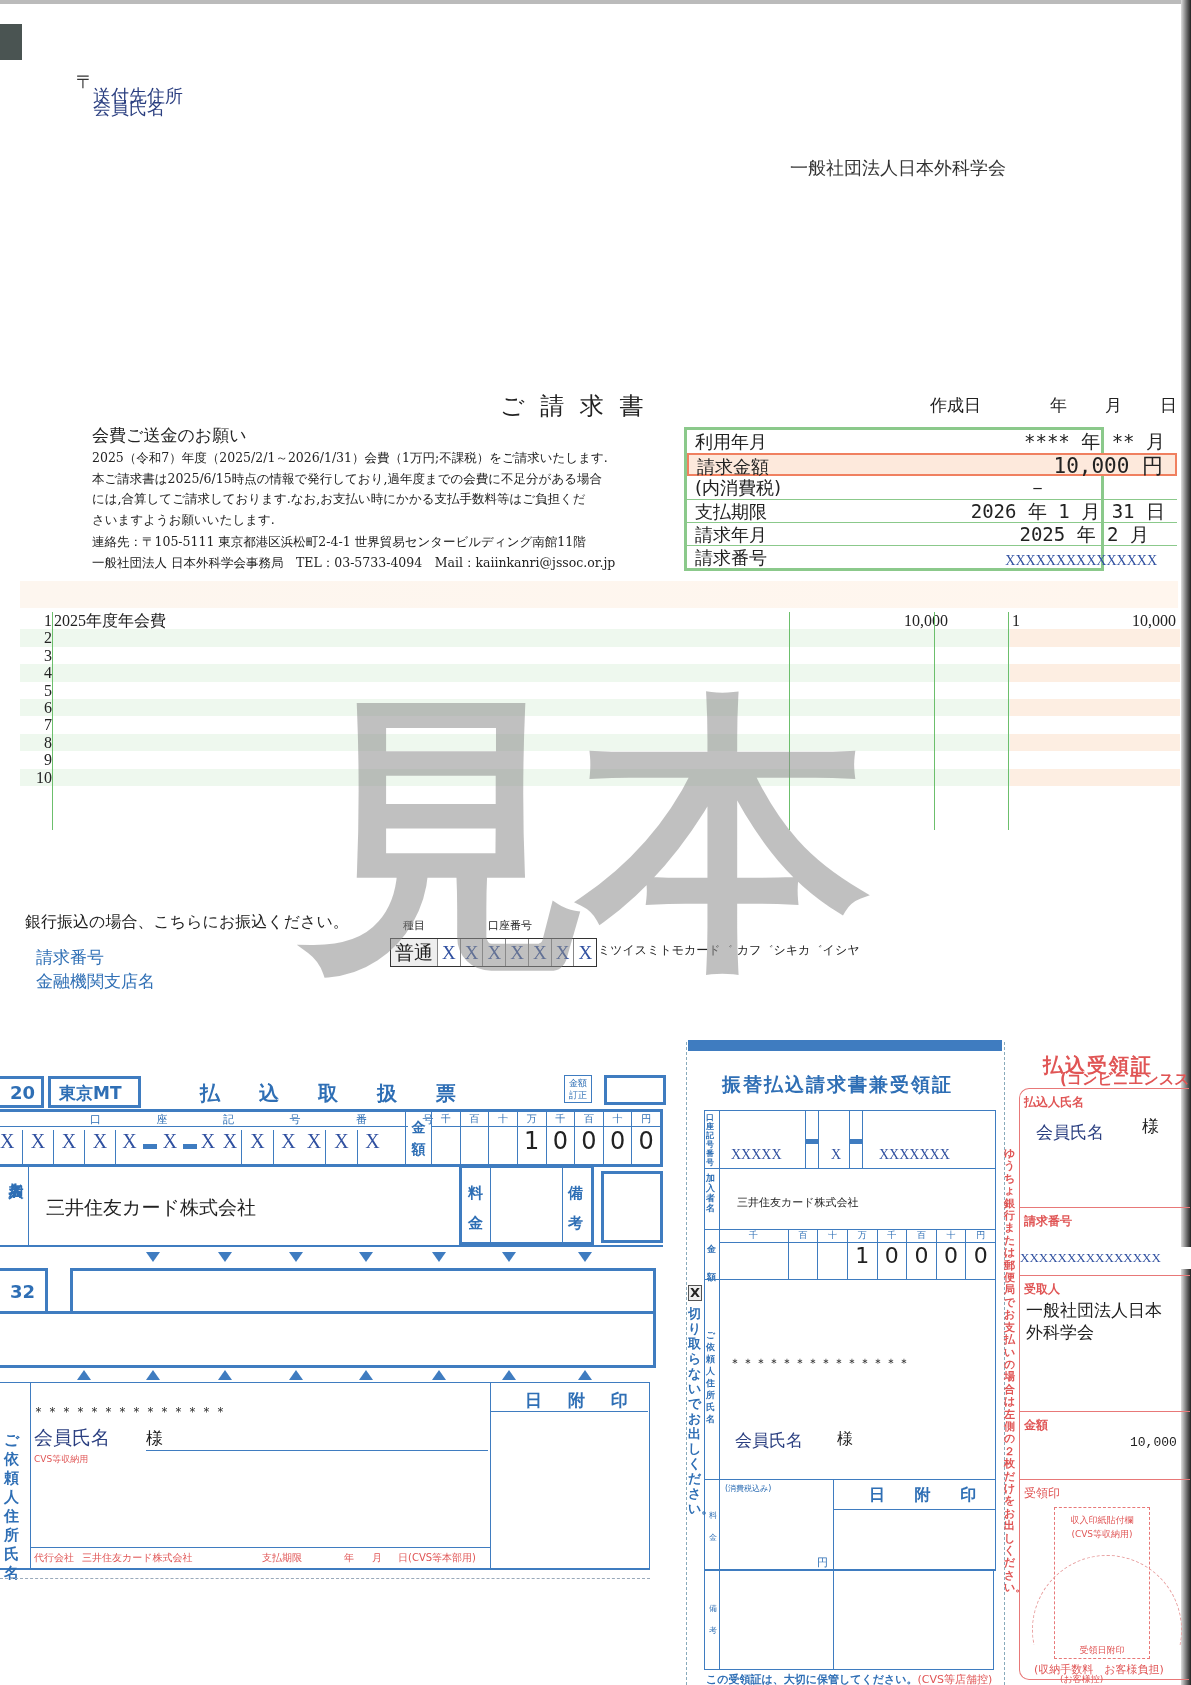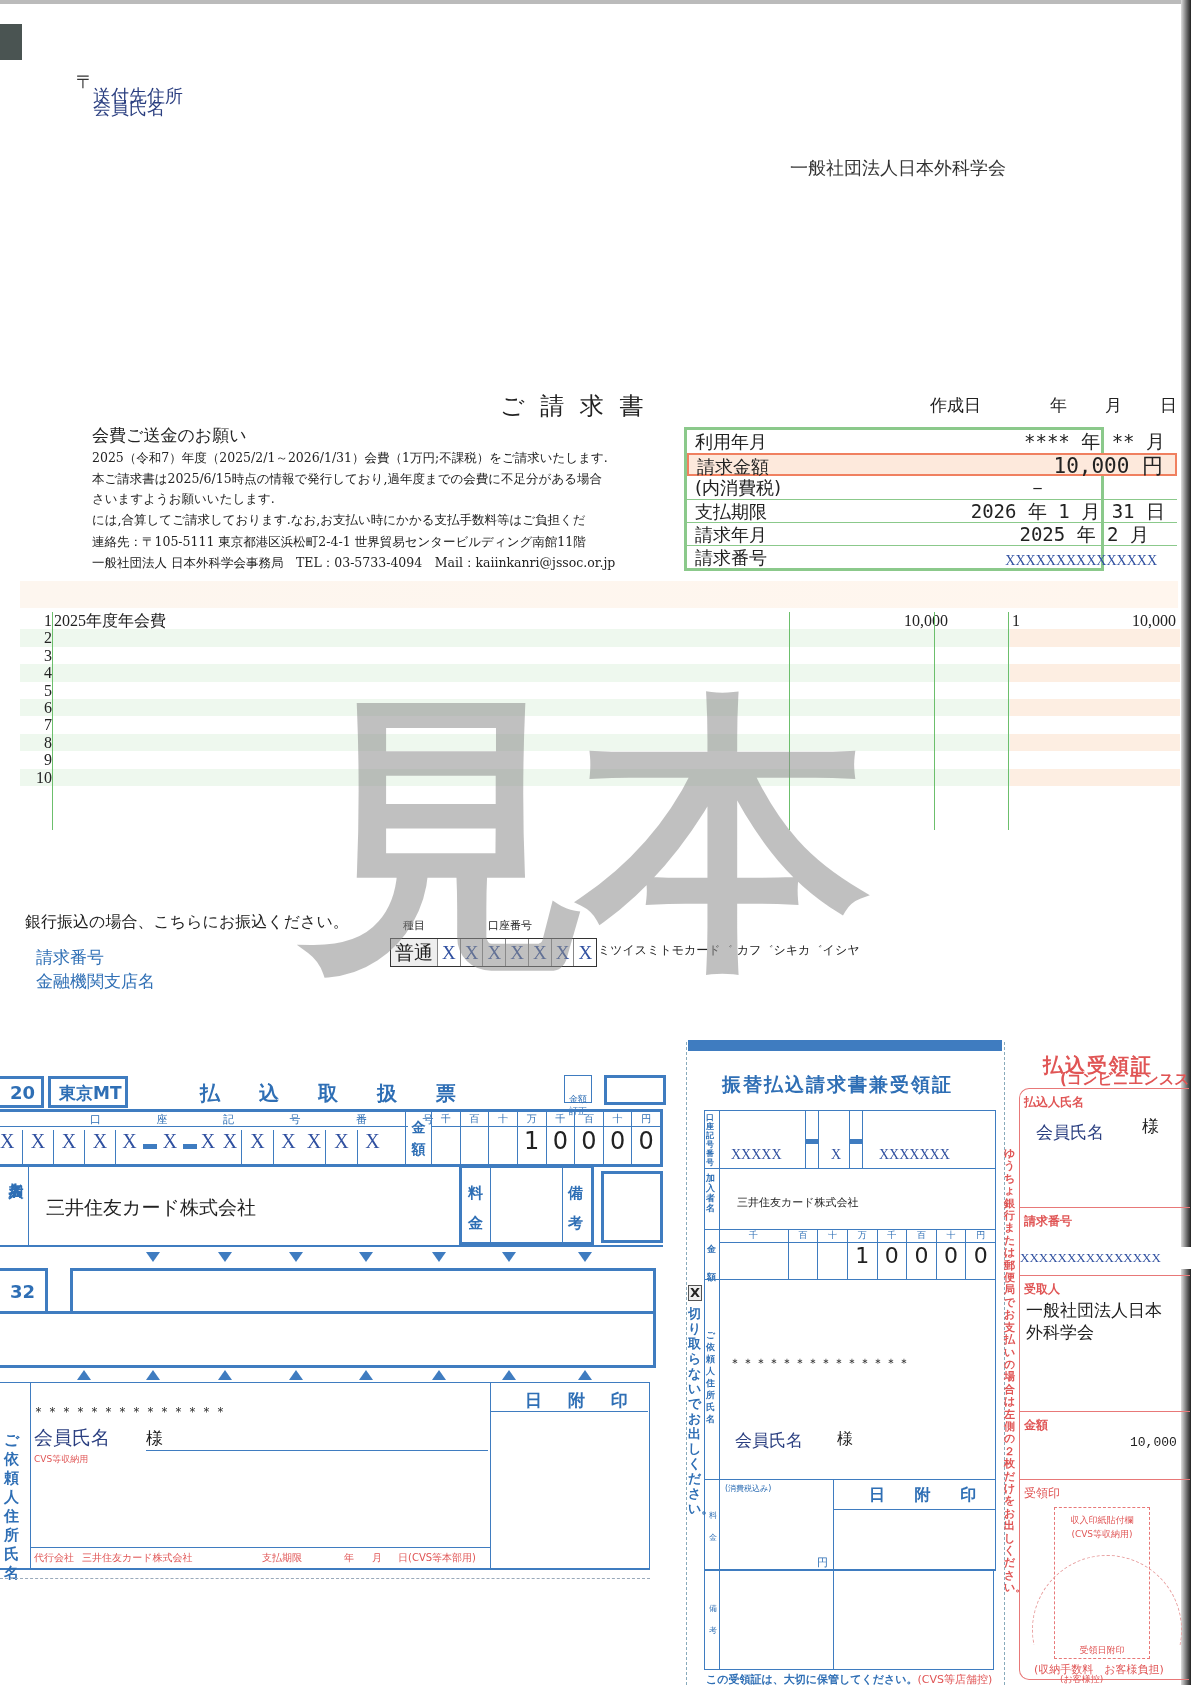--- a/index.html
+++ b/index.html
@@ -57,22 +57,22 @@
 <div class="abs serif" style="left:500px;top:390px;font-size:24px;letter-spacing:4px">ご 請 求 書</div>
 <div class="abs" style="left:930px;top:394px;font-size:17px">作成日</div>
 <div class="abs" style="left:1050px;top:394px;font-size:17px">年</div>
 <div class="abs" style="left:1105px;top:394px;font-size:17px">月</div>
 <div class="abs" style="left:1160px;top:394px;font-size:17px">日</div>
 
 <div class="abs" style="left:92px;top:424px;font-size:17px">会費ご送金のお願い</div>
 <div class="abs serif" style="left:92px;top:448px;font-size:12.5px;line-height:20.5px;width:590px;white-space:nowrap">
   <div>2025（令和7）年度（2025/2/1～2026/1/31）会費（1万円;不課税）をご請求いたします.</div>
   <div>本ご請求書は2025/6/15時点の情報で発行しており,過年度までの会費に不足分がある場合</div>
+  <div>には,合算してご請求しております.なお,お支払い時にかかる支払手数料等はご負担くだ</div>
   <div>さいますようお願いいたします.</div>
-  <div>には,合算してご請求しております.なお,お支払い時にかかる支払手数料等はご負担くだ</div>
   <div style="margin-top:2px">連絡先：〒105-5111 東京都港区浜松町2-4-1 世界貿易センタービルディング南館11階</div>
   <div>一般社団法人 日本外科学会事務局　TEL：03-5733-4094　Mail：kaiinkanri@jssoc.or.jp</div>
 </div>
 
 <div id="info-box" class="abs">
   <div class="info-row" style="top:0">
       <span class="lbl">利用年月</span>
       <span class="val">**** 年 ** 月</span>
     </div>
   <div class="info-row hl" style="top:23px">
@@ -165,25 +165,25 @@
   <span class="x">X</span>
   <span class="x">X</span>
   <span class="x">X</span>
   <span class="x" style="border-right:none">X</span>
 </div>
 <div class="abs" style="left:598px;top:942px;font-size:12px">ミツイスミトモカード゛ カフ゛シキカ゛イシヤ</div>
 
 <div class="abs bbox" style="left:0;top:1076px;width:44px;height:32px;border-left:none">
     <span class="ablue" style="position:absolute;left:10px;top:3px;font-size:18px">20</span>
   </div>
-<div class="abs bbox" style="left:48px;top:1076px;width:80px;height:32px">
+<div class="abs bbox" style="left:48px;top:1076px;width:93px;height:32px">
     <span class="ablue" style="position:absolute;left:8px;top:3px;font-size:17px">東京MT</span>
   </div>
 <div class="abs ablue" style="left:200px;top:1080px;font-size:20px;letter-spacing:16px">払 込 取 扱 票</div>
-<div class="abs" style="left:564px;top:1075px;width:28px;height:28px;border:1px solid #3f7cc0;font-size:9px;line-height:12px;text-align:center;color:#2f6fb5;padding-top:17px">金額訂正</div>
+<div class="abs" style="left:564px;top:1075px;width:28px;height:28px;border:1px solid #3f7cc0;font-size:9px;line-height:12px;text-align:center;color:#2f6fb5;padding-top:1px">金額訂正</div>
 <div class="abs bbox" style="left:604px;top:1075px;width:62px;height:30px"></div>
 
 <div class="abs bbox" style="left:0;top:1109px;width:663px;height:58px;border-left:none">
   <div class="abs blue" style="left:90px;top:0;font-size:11px;letter-spacing:26px">口 座 記 号 番 号</div>
   <div class="abs" style="left:0;top:14px;width:408px;height:1px;background:#3f7cc0"></div>
   <div class="abs" style="left:0;top:18px;width:405px;height:34px;display:flex;font-family:'Liberation Serif',serif;font-size:20px;color:#3050a0">
     <span style="width:22px">X</span>
     <span style="width:31px;text-align:center;border-left:1px solid #3f7cc0">X</span>
     <span style="width:31px;text-align:center;border-left:1px solid #3f7cc0">X</span>
     <span style="width:31px;text-align:center;border-left:1px solid #3f7cc0">X</span>

